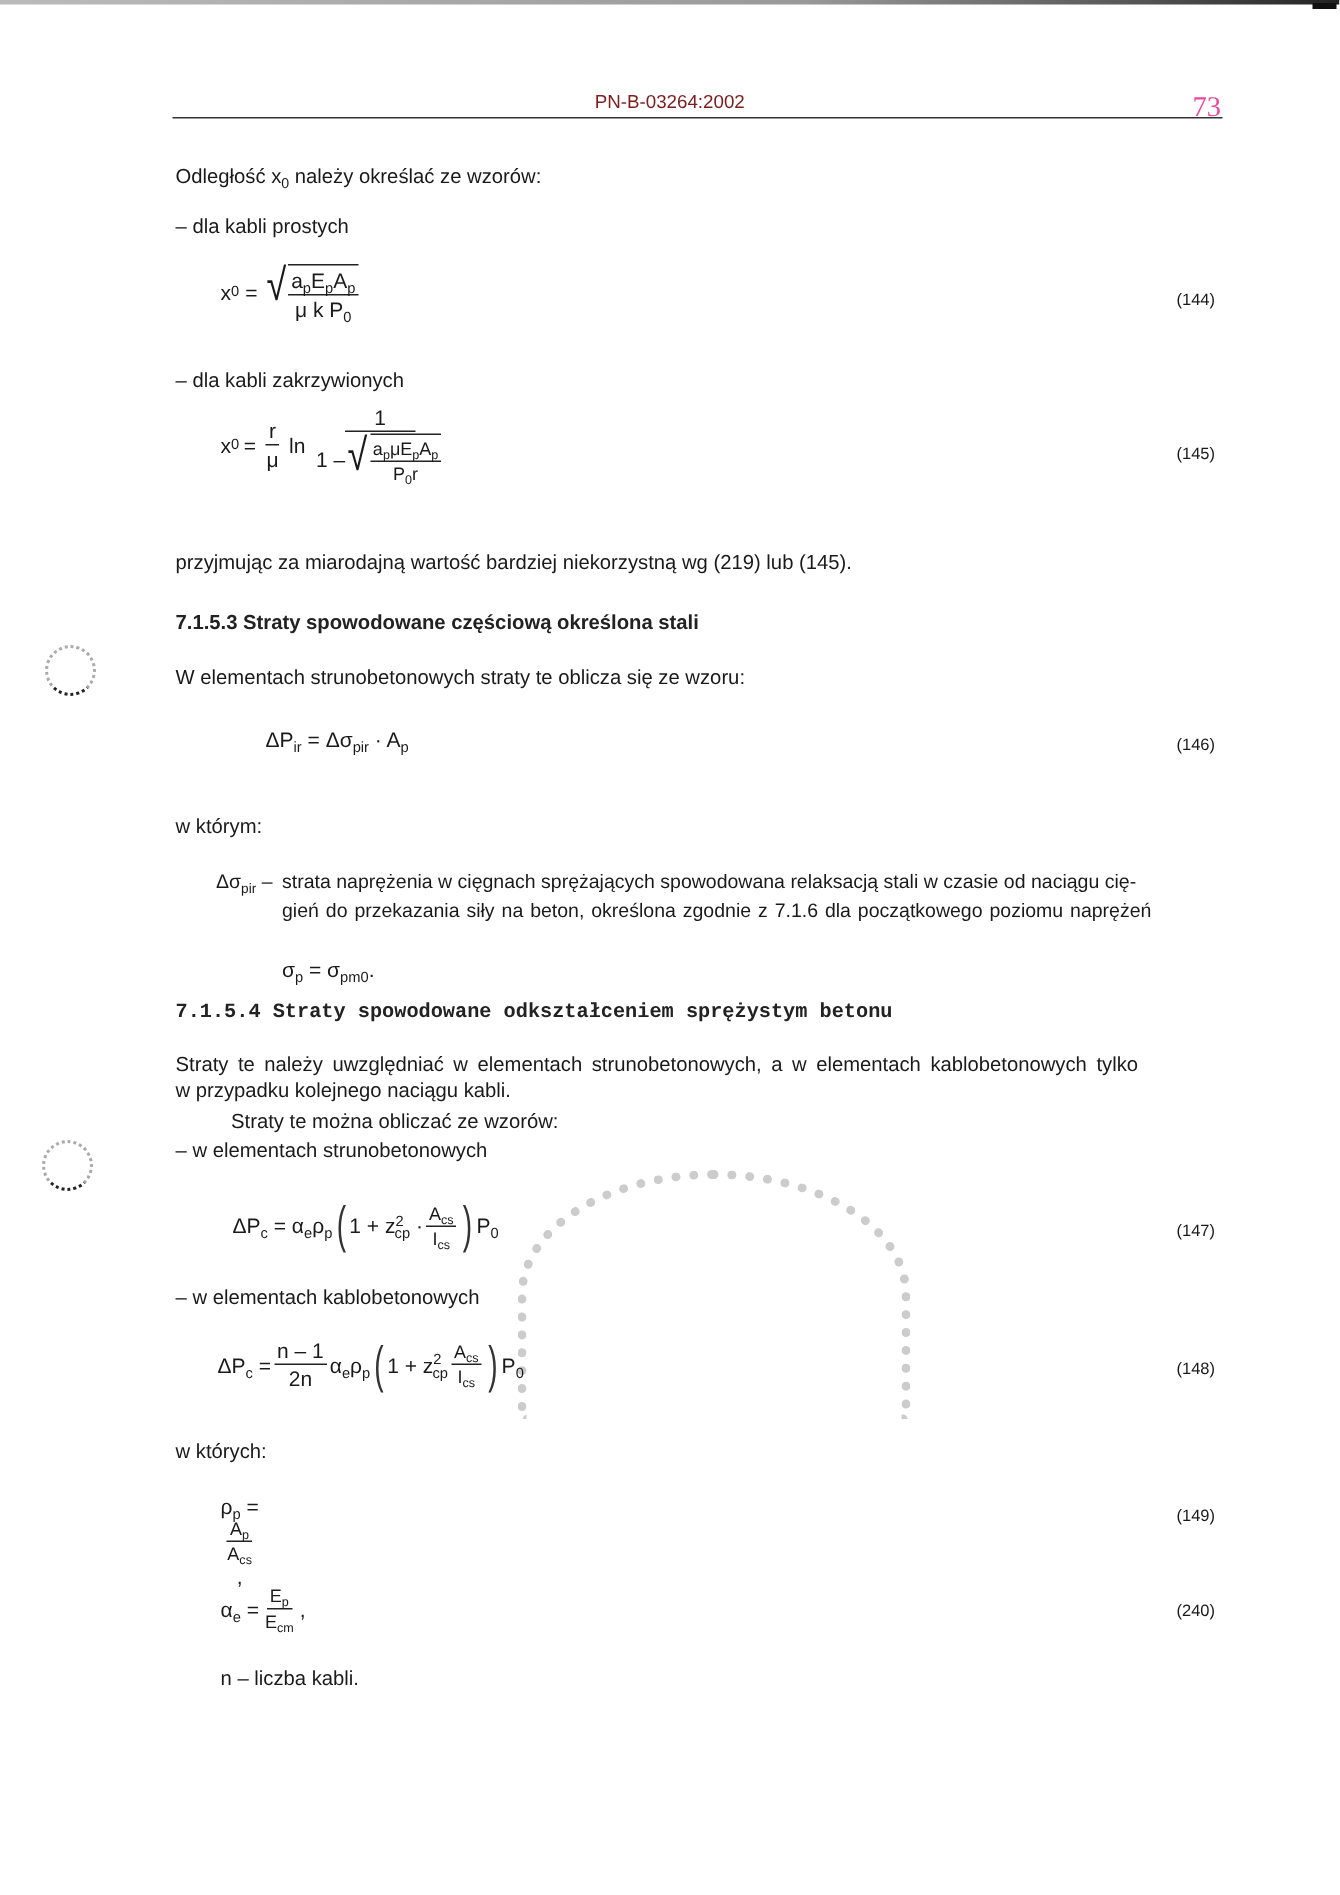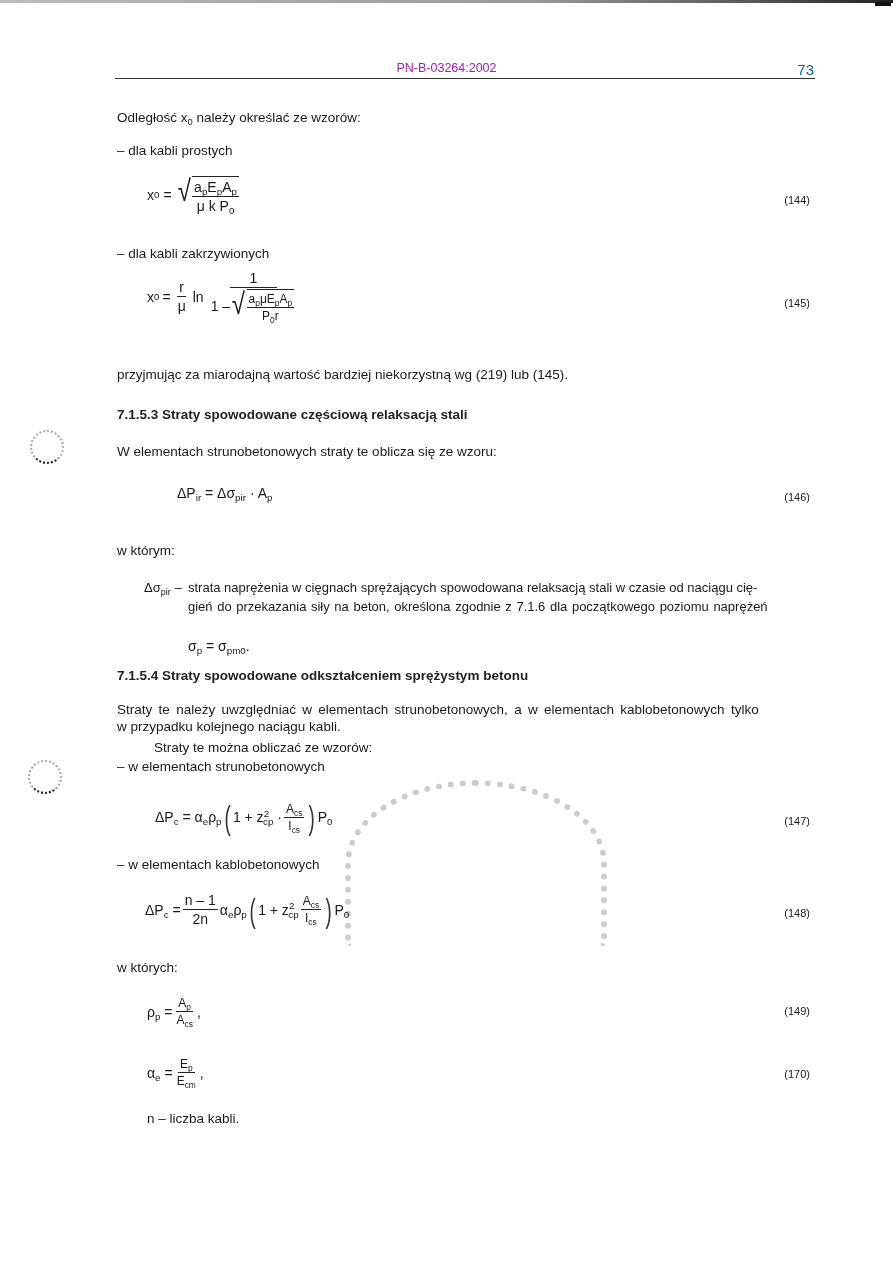--- a/index.html
+++ b/index.html
@@ -6,22 +6,22 @@
   body {
     width: 893px; height: 1263px; position: relative; overflow: hidden;
     background: #ffffff; color: #1a1a1a;
     font-family: "Liberation Sans", "DejaVu Sans", sans-serif;
     font-size: 13.5px;
   }
   .abs { position: absolute; }
   .topbar { left: 0; top: 0; width: 893px; height: 3px; background: linear-gradient(90deg,#bbb 0%, #999 60%, #555 85%, #222 100%); }
   .topbar-dark { right: 2px; top: 2px; width: 16px; height: 4px; background:#111; }
 
-  .hdr-title { left: 0; width: 893px; top: 61px; text-align: center; font-size: 12.5px; color:#a21caf; }
-  .hdr-page { right: 79px; top: 61px; font-size: 15px; color:#0369a1; }
+  .hdr-title { left: 0; width: 893px; top: 61px; text-align: center; font-size: 12.5px; color:#7f1d1d; }
+  .hdr-page { right: 79px; top: 61px; font-size: 19px; color:#ec4899;font-family:Liberation Serif, serif; }
   .hdr-rule { left: 115px; top: 78px; width: 700px; height: 1px; background:#333; }
 
   .txt { white-space: nowrap; }
   sub, sup { font-size: 70%; line-height: 0; }
   sub { vertical-align: -0.35em; }
   sup { vertical-align: 0.55em; }
 
   .eqno { right: 83px; font-size: 11px; }
 
   
@@ -93,41 +93,41 @@
           <span class="den">P<sub>0</sub>r</span>
         </span>
       </span>
     </span>
   </span>
 </div>
 <div class="abs eqno" style="top:297px;">(145)</div>
 
 <div class="abs txt" style="left:117px;top:367px;">przyjmując za miarodajną wartość bardziej niekorzystną wg (219) lub (145).</div>
 
-<div class="abs txt heading" style="left:117px;top:407px;">7.1.5.3  Straty spowodowane częściową relaksacją stali</div>
+<div class="abs txt heading" style="left:117px;top:407px;">7.1.5.3  Straty spowodowane częściową określona stali</div>
 <div class="abs txt" style="left:117px;top:444px;">W elementach strunobetonowych straty te oblicza się ze wzoru:</div>
 
 <div class="abs math" style="left:147px;top:485px;margin-left:30px;">
   <span>ΔP<sub>ir</sub> = Δσ<sub>pir</sub> · A<sub>p</sub></span>
 </div>
 <div class="abs eqno" style="top:491px;">(146)</div>
 
 <div class="abs txt" style="left:117px;top:543px;">w którym:</div>
 
 <div class="abs txt" style="left:144px;top:580px;font-size:13px;">
   <span>Δσ</span><sub>pir</sub>
   <span>–</span>
 </div>
 <div class="abs txt" style="left:188px;top:580px;font-size:13px;">strata naprężenia w cięgnach sprężających spowodowana relaksacją stali w czasie od naciągu cię-</div>
 <div class="abs txt" style="left:188px;top:599px;font-size:13px;word-spacing:1px;">gień do przekazania siły na beton, określona zgodnie z 7.1.6 dla  początkowego poziomu naprężeń</div>
 <div class="abs txt" style="left:188px;top:638px;font-size:14px;">
   <span>σ</span><sub>p</sub><span> = σ</span><sub>pm0</sub><span>.</span>
 </div>
 
-<div class="abs txt heading" style="left:117px;top:668px;">7.1.5.4  Straty spowodowane odkształceniem sprężystym betonu</div>
+<div class="abs txt heading" style="left:117px;top:668px;font-family:Liberation Mono, monospace;">7.1.5.4  Straty spowodowane odkształceniem sprężystym betonu</div>
 <div class="abs txt" style="left:117px;top:702px;word-spacing:2.6px;">Straty te należy uwzględniać w elementach strunobetonowych, a w elementach kablobetonowych tylko</div>
 <div class="abs txt" style="left:117px;top:719px;">w przypadku kolejnego naciągu kabli.</div>
 <div class="abs txt" style="left:117px;top:740px;margin-left:37px;">Straty te można obliczać ze wzorów:</div>
 <div class="abs txt" style="left:117px;top:759px;">– w elementach strunobetonowych</div>
 
 <div class="abs math" style="left:155px;top:800px;">
   <span>ΔP<sub>c</sub> = α<sub>e</sub>ρ<sub>p</sub></span>
   <span class="paren">(</span>
   <span>1 + z<sup style="margin-right:-6px">2</sup><sub>cp</sub>&nbsp;·</span>
   <span class="frac small-frac">
@@ -154,33 +154,33 @@
       <span class="num">A<sub>cs</sub></span>
       <span class="den">I<sub>cs</sub></span>
     </span>
   <span class="paren">)</span>
   <span>P<sub>0</sub></span>
 </div>
 <div class="abs eqno" style="top:907px;">(148)</div>
 
 <div class="abs txt" style="left:117px;top:960px;">w których:</div>
 
-<div class="abs math" style="left:147px;top:996px;">
+<div class="abs math" style="left:147px;top:996px;flex-direction:column;">
   <span>ρ<sub>p</sub> =</span>
   <span class="frac small-frac">
       <span class="num">A<sub>p</sub></span>
       <span class="den">A<sub>cs</sub></span>
     </span>
   <span>,</span>
 </div>
 <div class="abs eqno" style="top:1005px;">(149)</div>
 
 <div class="abs math" style="left:147px;top:1057px;">
   <span>α<sub>e</sub> =</span>
   <span class="frac small-frac">
       <span class="num">E<sub>p</sub></span>
       <span class="den">E<sub>cm</sub></span>
     </span>
   <span>,</span>
 </div>
-<div class="abs eqno" style="top:1068px;">(170)</div>
+<div class="abs eqno" style="top:1068px;">(240)</div>
 
 <div class="abs txt" style="left:147px;top:1111px;">n – liczba kabli.</div>
 
 </body></html>

